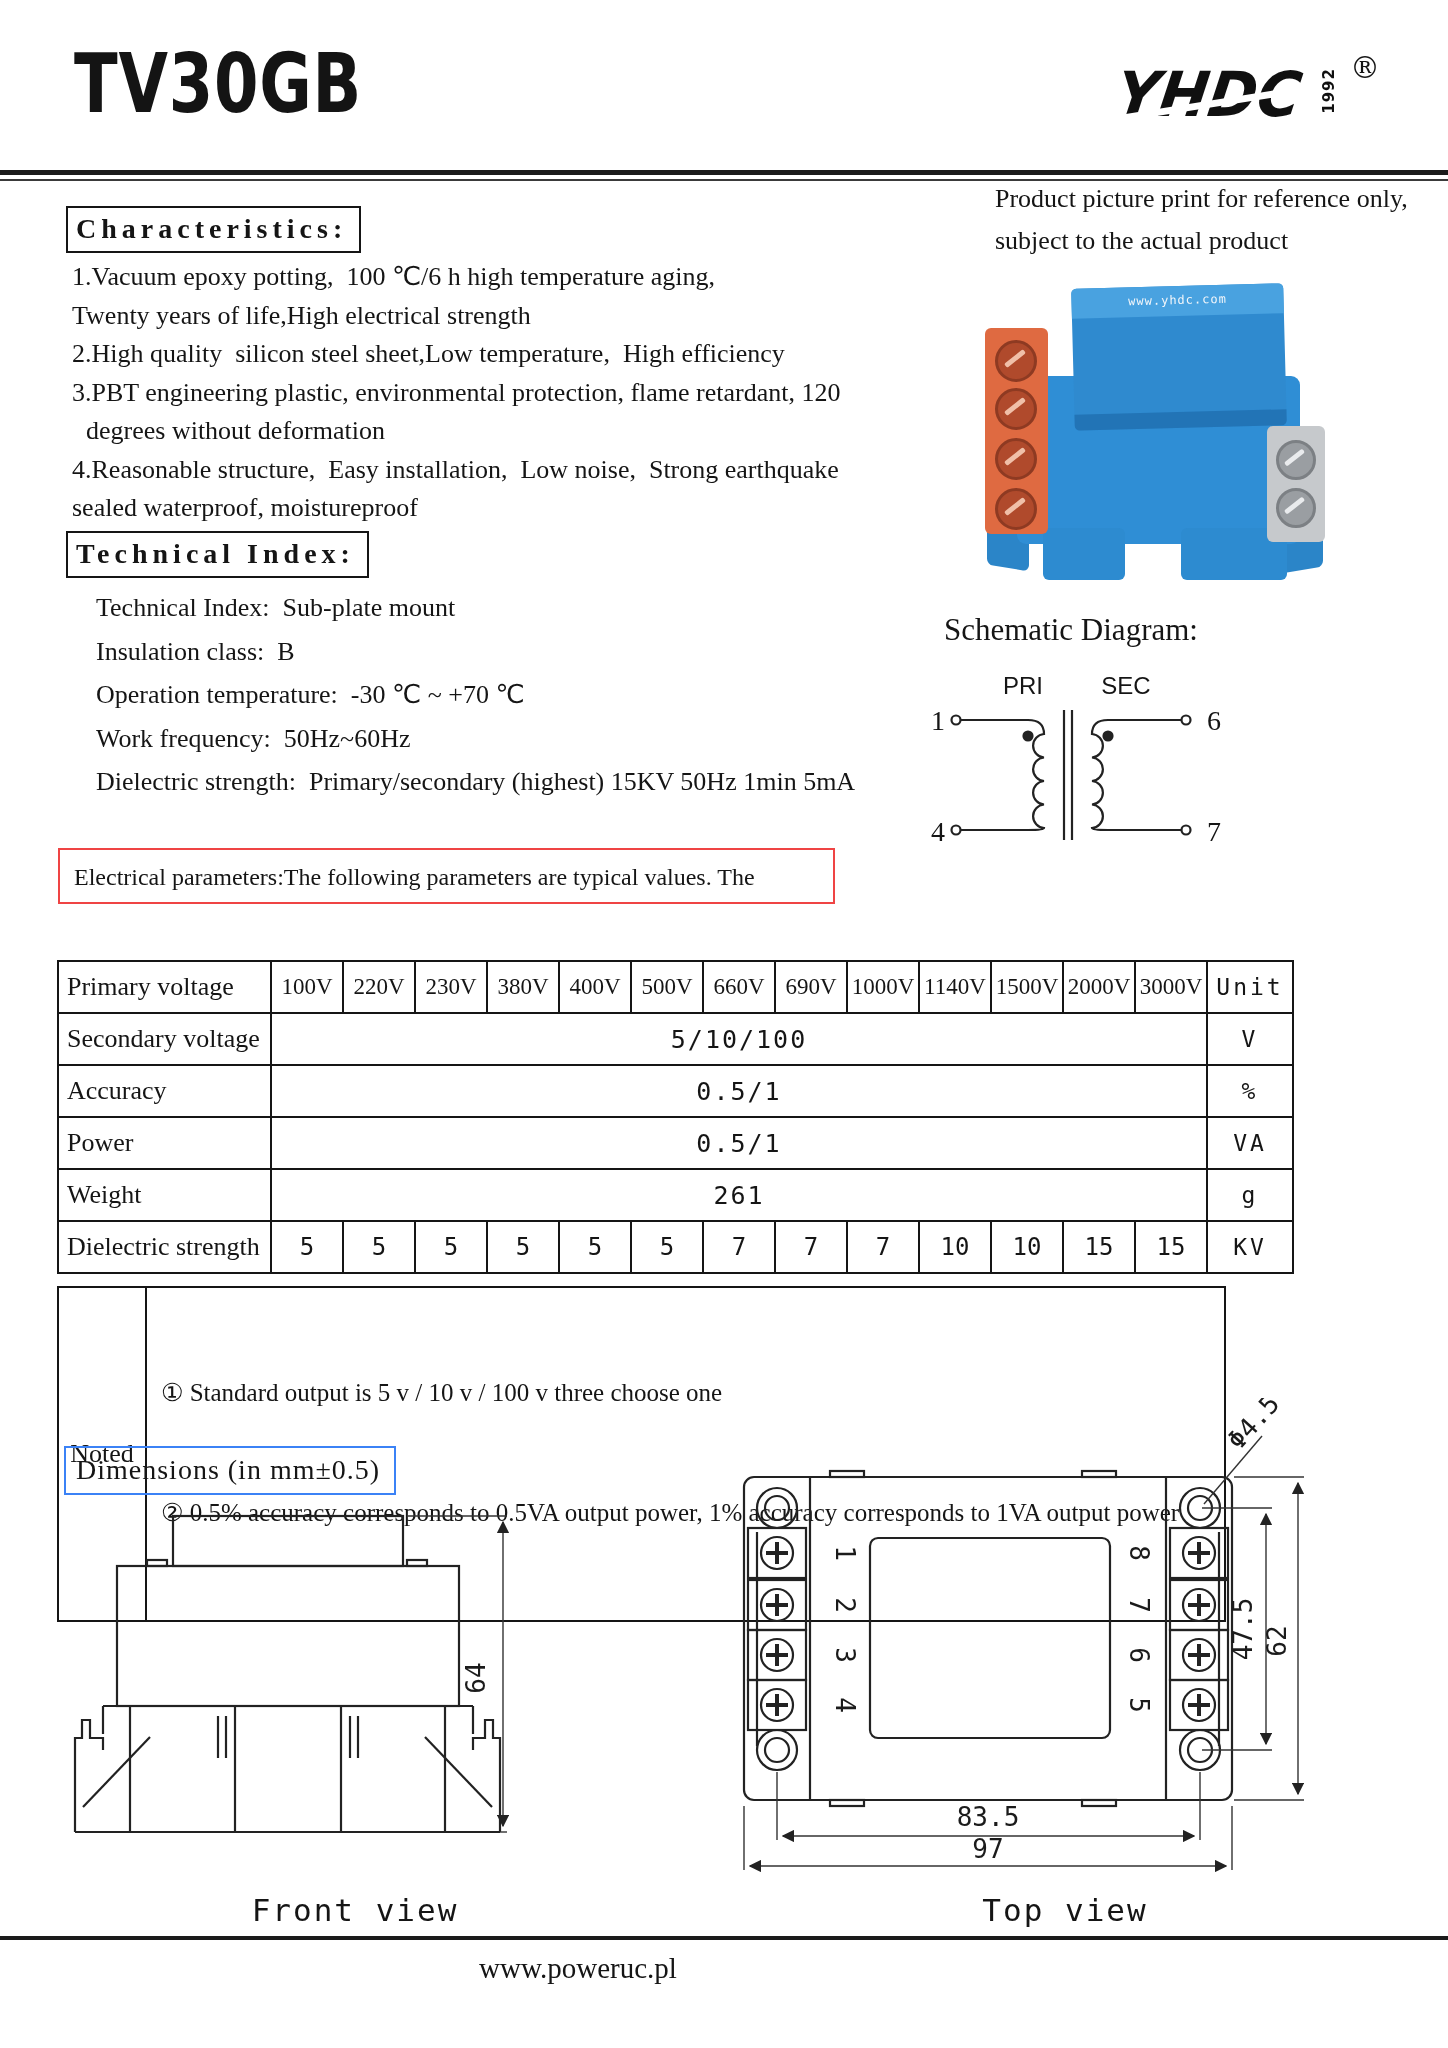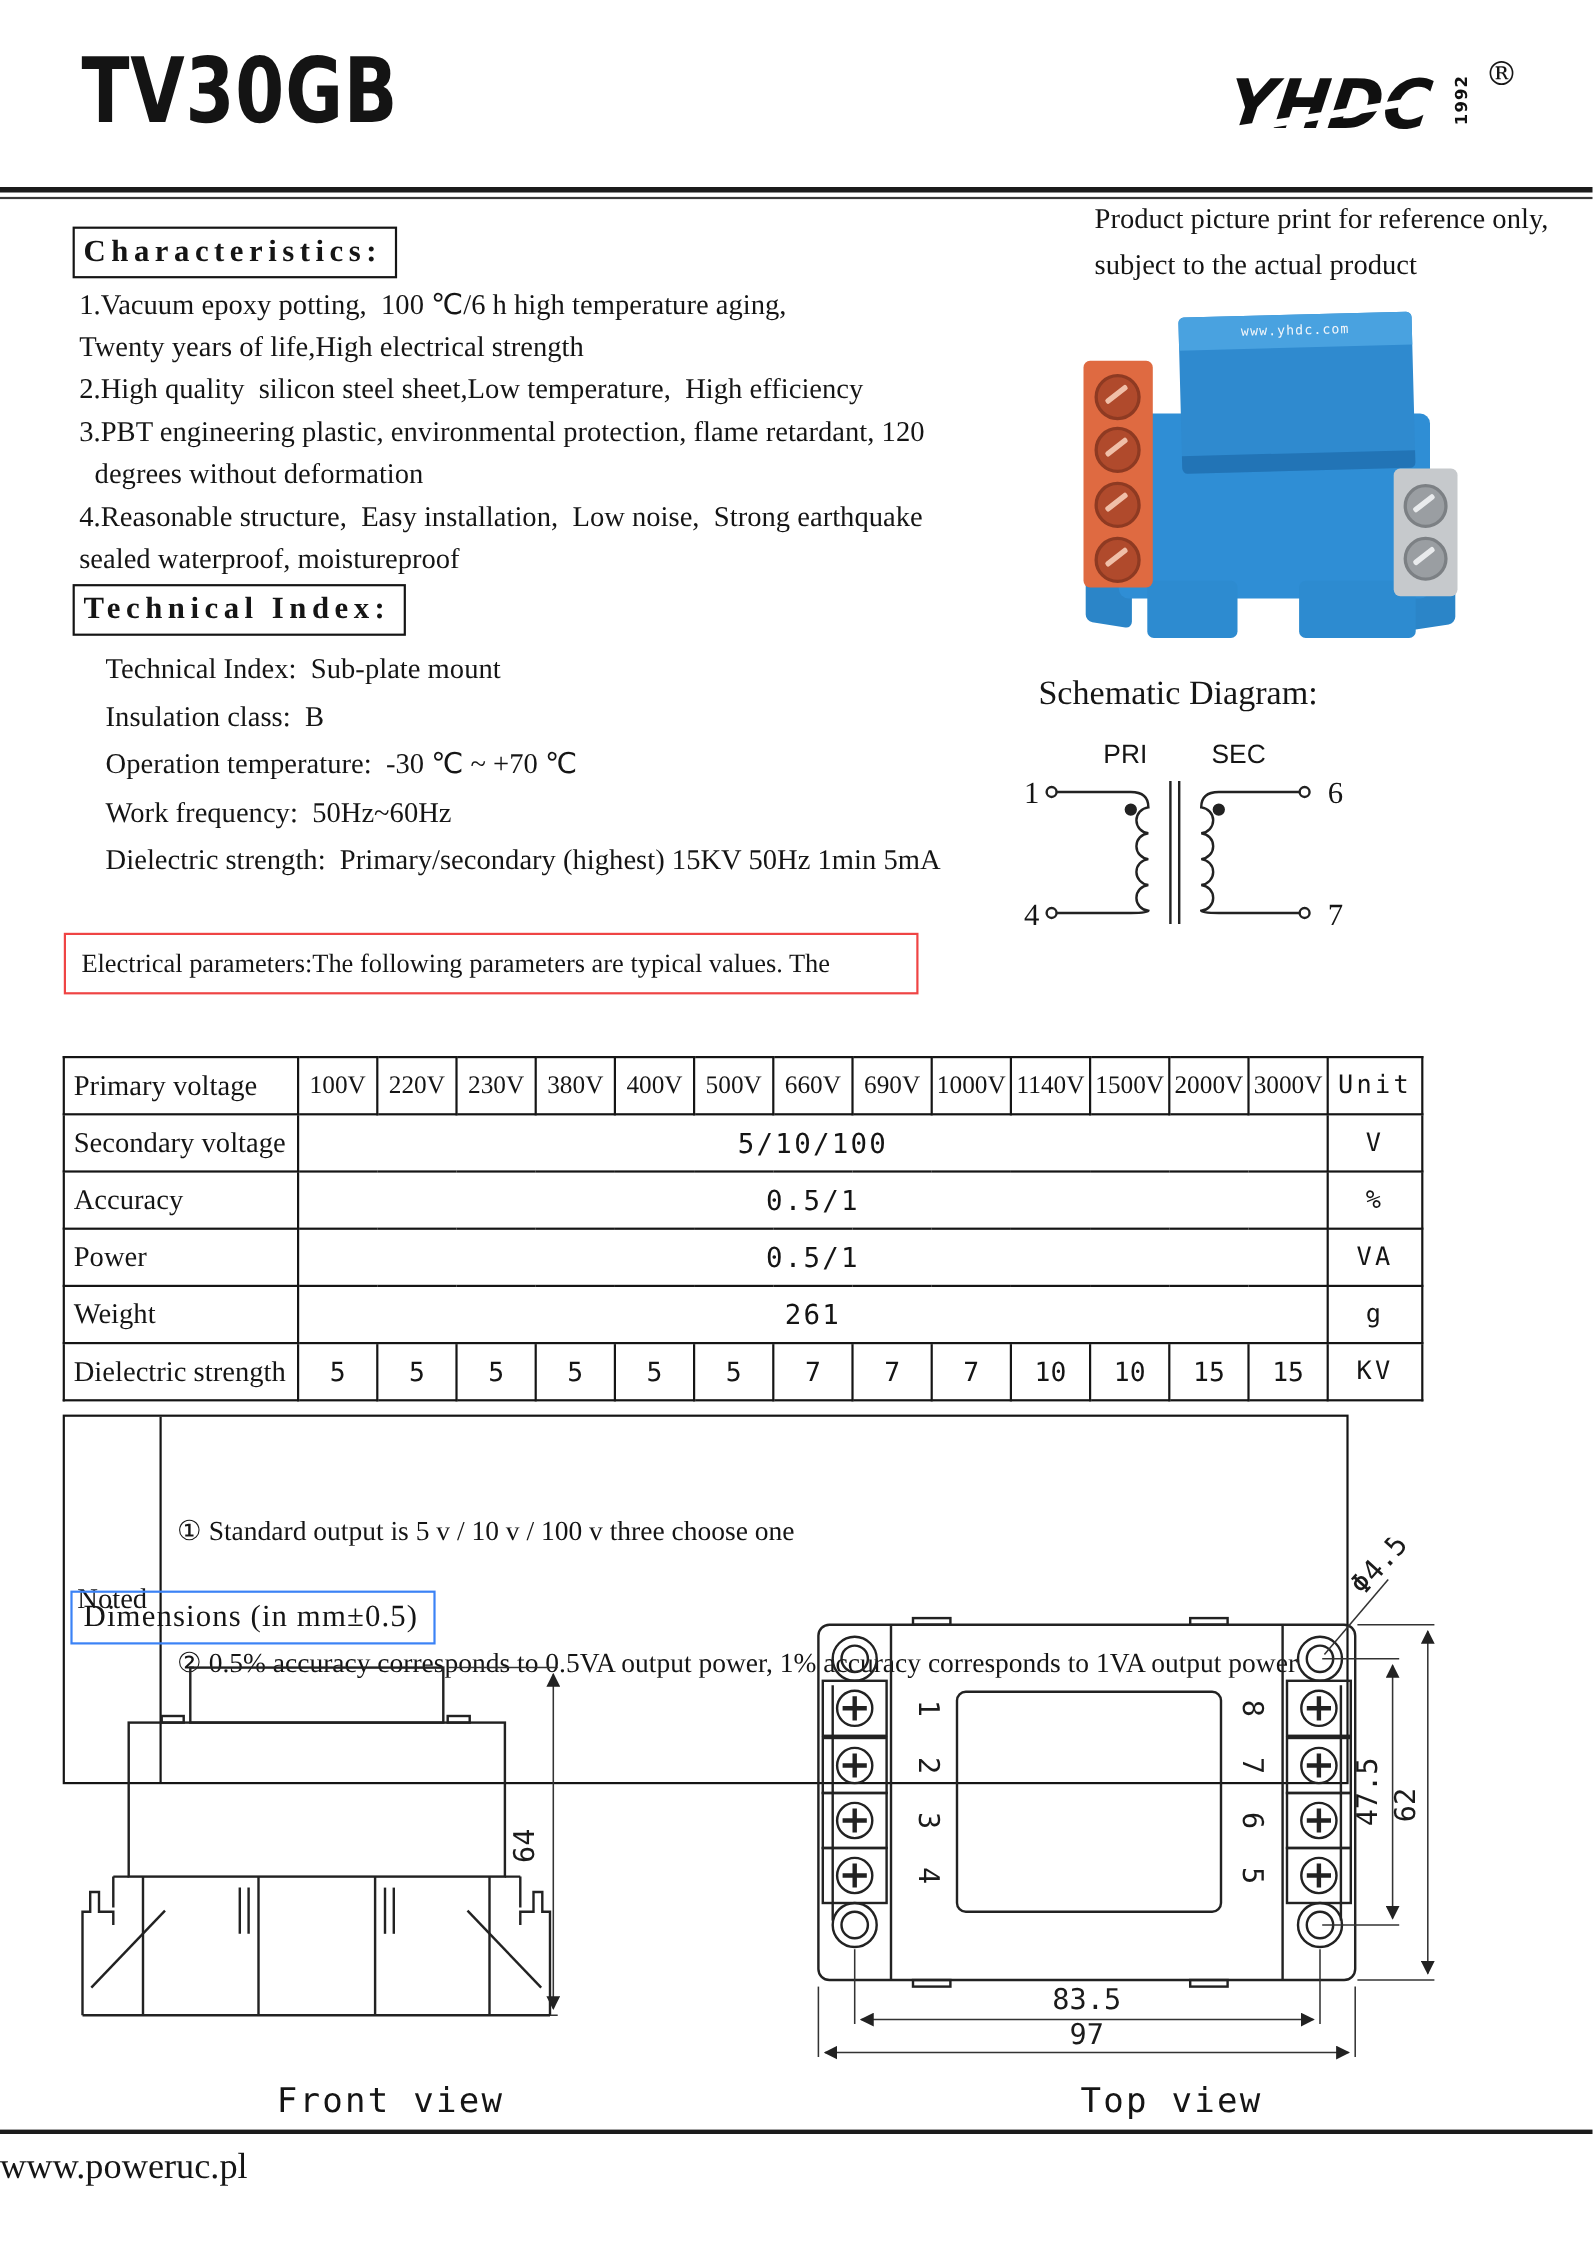--- a/index.html
+++ b/index.html
@@ -88,21 +88,21 @@
   .front-svg { position:absolute; left:55px;  top:1502px; }
   .top-svg   { position:absolute; left:700px; top:1398px; }
   .view-caption { position:absolute; font-family:"DejaVu Sans Mono",monospace; font-size:31px;
                   letter-spacing:2px; width:340px; text-align:center; }
   .cap-front { left:185px; top:1892px; }
   .cap-top   { left:895px; top:1892px; }
   .dim-txt { font-family:"DejaVu Sans Mono",monospace; font-size:26px; fill:#1b1b1b; }
   .cad { stroke:#222; stroke-width:2.2; fill:none; }
   .cad-thin { stroke:#333; stroke-width:1.4; fill:none; }
 
-  .footer-url { position:absolute; left:0; top:1952px; width:1156px; font-size:33px; }
+  .footer-url { position:absolute; left:0; top:1952px; width:1156px; text-align:center; font-size:29px; }
 
   svg text { font-family:"Liberation Serif",serif; fill:#151515; }
   svg text.sans { font-family:"Liberation Sans",sans-serif; }
 </style>
 </head>
 <body>
 
 <div class="page">
 
   <div class="doc-title">TV30GB</div>

